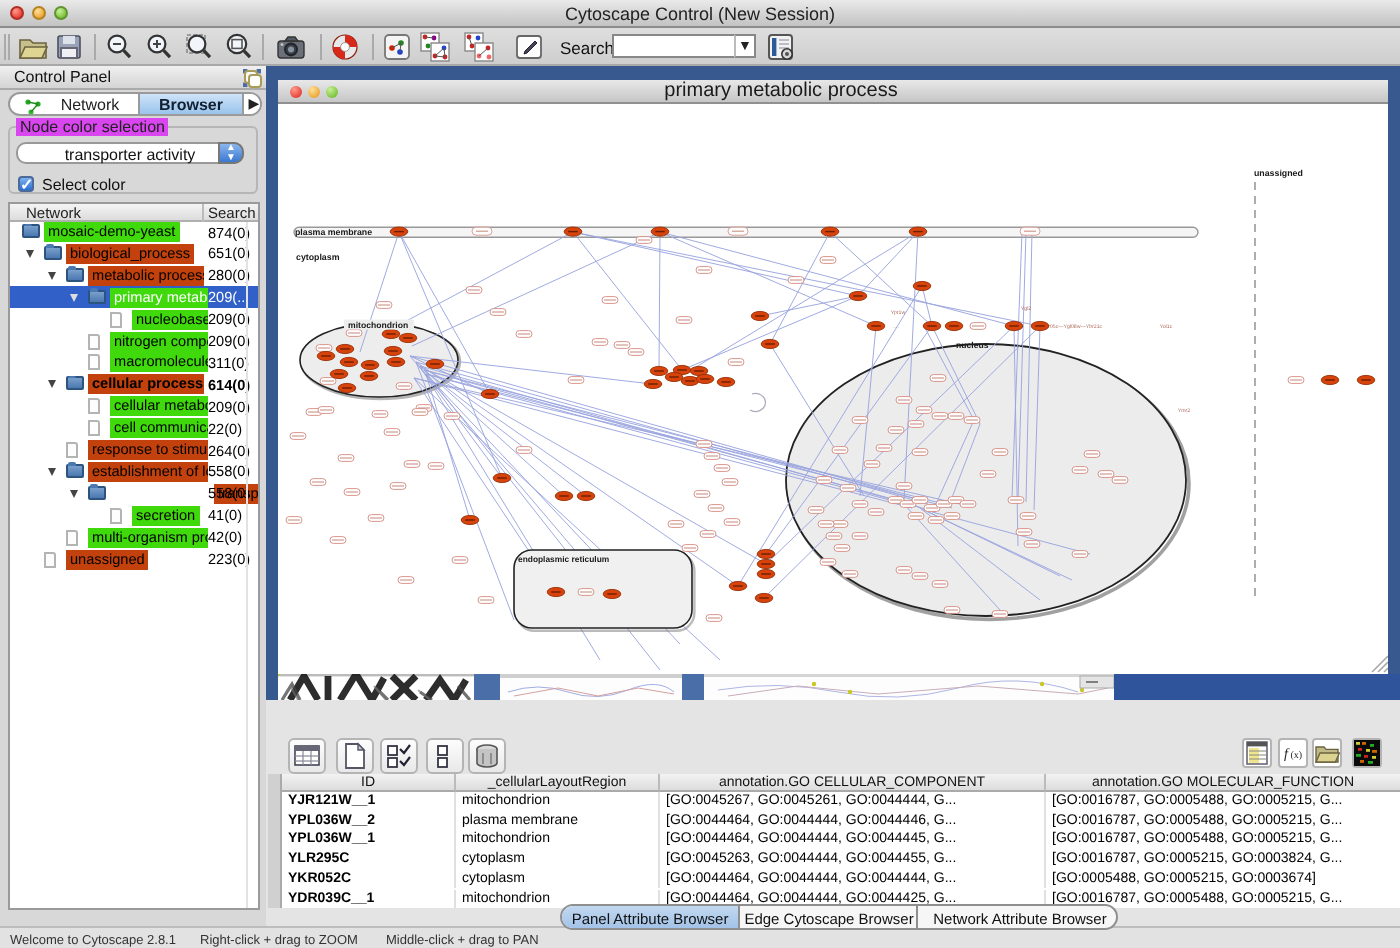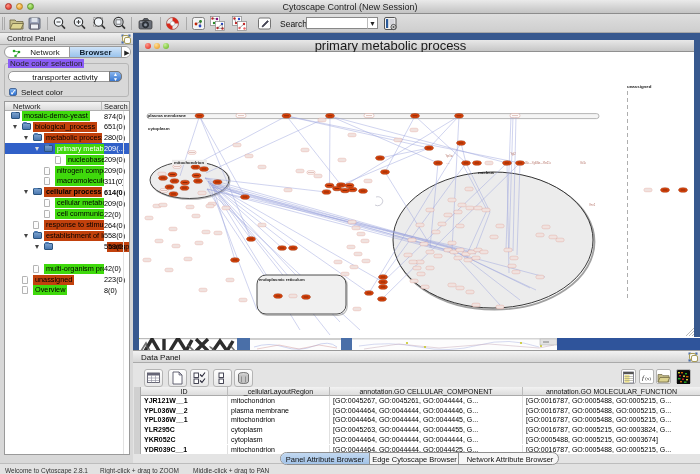--- a/index.html
+++ b/index.html
@@ -17,40 +17,40 @@
 #searcharrow{top:3px;width:11px;height:12px;background:#fff;border:1px solid #888;border-left:1px solid #bbb;font-size:7px;text-align:center;line-height:12px;color:#222;}
 
 #cpanel{left:0;top:33px;width:133px;height:430px;background:#d8d8d8;}
 #cpanel-hdr{left:0;top:0;width:133px;height:12px;background:linear-gradient(#f0f0f0,#d4d4d4);border-bottom:1px solid #aaa;}
 #cpanel-hdr span{font-size:8px;color:#111;position:absolute;left:7px;top:1px;}
 #cptabs{left:4px;top:13px;width:127px;height:12px;background:#fff;border:1px solid #9a9a9a;border-radius:6px;overflow:hidden;}
 #tab-mosaic{left:64px;top:0;width:52px;height:12px;background:linear-gradient(#cfe3f8,#8fbdea);border-left:1px solid #9a9a9a;text-align:center;font-size:8px;font-weight:bold;line-height:12px;color:#102030;}
 #tab-network{left:17px;top:0;width:46px;font-size:8px;line-height:12px;color:#222;text-align:center;}
 #tab-arrow{left:116px;top:0;width:11px;height:12px;border-left:1px solid #9a9a9a;font-size:7px;text-align:center;line-height:12px;color:#222;background:#fff;}
 #groupbox{left:4px;top:30px;width:125px;height:34px;border:1px solid #b6b6b6;border-radius:3px;}
-#groupbox-lbl{left:8px;top:26px;font-size:8px;color:#222;background:#8b5cf6;padding:0 2px;}
+#groupbox-lbl{left:8px;top:26px;font-size:8px;color:#222;background:#d946ef;padding:0 2px;}
 #combo{left:8px;top:38px;width:114px;height:11px;background:#fff;border:1px solid #999;border-radius:5px;font-size:8px;text-align:center;line-height:11px;color:#111;}
 #combo-step{right:-1px;top:-1px;width:13px;height:11px;background:linear-gradient(#8ab6ee,#3a78d0);border-radius:0 5px 5px 0;border:1px solid #777;color:#fff;font-size:5px;line-height:5px;text-align:center;}
 #checkbox{left:9px;top:55px;width:8px;height:8px;background:linear-gradient(#7fb2ee,#2a6fd4);border:1px solid #4a6a9a;border-radius:2px;color:#fff;font-size:8px;line-height:8px;text-align:center;font-weight:bold;}
 #checkbox-lbl{left:21px;top:55px;font-size:8px;color:#111;}
 #treewrap{left:4px;top:68px;width:126px;height:354px;background:#fff;border:1px solid #9a9a9a;overflow:hidden;}
 #treehdr{left:0;top:0;width:125px;height:9px;background:linear-gradient(#f4f4f4,#dcdcdc);border-bottom:1px solid #b0b0b0;font-size:7.5px;color:#222;}
 .trow{position:absolute;left:0;width:125px;height:11px;font-size:7.3px;line-height:11px;color:#000;}
 .trow .lbl{position:absolute;top:0.5px;height:10px;line-height:10px;padding:0 2px;white-space:nowrap;overflow:hidden;}
 .trow .val{position:absolute;left:99px;top:0;}
 .g{background:#3fd90c;}
 .r{background:#c2410c;}
 .arrow{position:absolute;top:3.5px;width:0;height:0;border-left:2.8px solid transparent;border-right:2.8px solid transparent;border-top:4.2px solid #444;}
 .folder{position:absolute;top:1.5px;width:9px;height:7px;background:linear-gradient(#7aa0cc,#4a78b0);border:0.5px solid #2c547e;border-radius:1px;}
 .folder:before{content:"";position:absolute;left:0;top:-1.5px;width:4px;height:1.5px;background:#4a78b0;border-radius:1px 1px 0 0;}
 .file{position:absolute;top:1.5px;width:6px;height:8px;background:#fdfdfd;border:0.5px solid #b4b4b4;border-radius:0 1.5px 0 0;}
 
 #netwin{left:133px;top:33px;width:567px;height:317px;background:#38598f;}
 #nettitle{left:6px;top:7px;width:555px;height:12px;background:linear-gradient(#e8e8e8,#c6c6c6);border-bottom:1px solid #909090;}
-#nettitle .title{width:100%;text-align:center;font-size:13px;color:#1a1a1a;line-height:12px;margin-left:-26px;}
+#nettitle .title{width:100%;text-align:center;font-size:10px;color:#1a1a1a;line-height:12px;margin-left:-26px;}
 .tls{width:6px;height:6px;border-radius:50%;top:3px;}
 #netcanvas{left:6px;top:19px;width:555px;height:285px;background:#fff;}
 
 #bgstrip{left:139px;top:337px;width:561px;height:13px;background:#fff;overflow:hidden;}
 
 #dpanel{left:133px;top:350px;width:567px;height:113px;background:#e4e4e4;}
 #dpanel-hdr{left:0;top:0;width:567px;height:13px;background:linear-gradient(#f2f2f2,#d6d6d6);border-top:1px solid #999;border-bottom:1px solid #aaa;}
 #dpanel-hdr span{position:absolute;left:8px;top:2px;font-size:8px;color:#111;}
 .dicon{position:absolute;top:19px;width:19px;height:18px;background:linear-gradient(#fdfdfd,#e8e8e8);border:1px solid #b4b4b4;border-radius:3px;}
 .dicon2{position:absolute;top:19px;width:15px;height:15px;background:#fff;border:1px solid #b4b4b4;border-radius:2px;}
@@ -269,34 +269,34 @@
         <i class="folder" style="left:28px;"></i>
         <span class="lbl r" style="left:39px;max-width:60px;">establishment of loc</span>
         <span class="val">558(0)</span>
       </div>
     <div class="trow" style="top:139.3px;">
         <i class="arrow" style="left:30px;"></i>
         <i class="folder" style="left:39px;"></i>
         <span class="lbl r" style="left:66px;margin-left:36px;">transport</span>
         <span class="val">558(0)</span>
       </div>
+    <div class="trow" style="top:150.2px;">
+        <i class="file" style="left:50px;"></i>
+        <span class="lbl g" style="left:61px;">secretion</span>
+        <span class="val">41(0)</span>
+      </div>
     <div class="trow" style="top:161.1px;">
         <i class="file" style="left:28px;"></i>
         <span class="lbl g" style="left:39px;max-width:60px;">multi-organism proc</span>
         <span class="val">42(0)</span>
       </div>
     <div class="trow" style="top:172px;">
         <i class="file" style="left:17px;"></i>
         <span class="lbl r" style="left:28px;">unassigned</span>
         <span class="val">223(0)</span>
-      </div>
-    <div class="trow" style="top:182.9px;">
-        <i class="file" style="left:17px;"></i>
-        <span class="lbl g" style="left:28px;">Overview</span>
-        <span class="val">8(0)</span>
       </div>
       <div style="position:absolute;left:118px;top:9px;width:1px;height:344px;background:#e2e2e2;"></div>
   </div>
 </div>
 <div class="abs" id="netwin">
   <div class="abs" id="nettitle">
     <div class="abs tls" style="left:6px;background:radial-gradient(circle at 35% 30%,#ff9a8a,#e8443a 70%);"></div>
     <div class="abs tls" style="left:15px;background:radial-gradient(circle at 35% 30%,#ffe09a,#eda93b 70%);"></div>
     <div class="abs tls" style="left:24px;background:radial-gradient(circle at 35% 30%,#c8f09a,#7ec43e 70%);"></div>
     <div class="title">primary metabolic process</div>
@@ -700,31 +700,20 @@
         <circle cx="382" cy="5" r="1.1"></circle>
         <circle cx="402" cy="8" r="1.1"></circle>
         <circle cx="410" cy="4" r="1.1"></circle>
       </g>
 <rect x="401" y="1" width="17" height="6" fill="#e4e4e4" stroke="#aaa" stroke-width="0.5"></rect>
       <line x1="404" y1="4" x2="410" y2="4" stroke="#666" stroke-width="0.8"></line>
 <rect x="418" y="0" width="143" height="13" fill="#2f549b"></rect>
 </svg>
 </div>
 <div class="abs" id="dpanel">
-  <div class="abs" id="dpanel-hdr">
-      <span>Data Panel</span>
-      <svg style="position:absolute;right:2px;top:1px;" width="10" height="10" viewBox="0 0 10 10">
-        <rect x="0.5" y="0.5" width="2.2" height="2.2" fill="#4a6da8"></rect>
-        <rect x="7.3" y="0.5" width="2.2" height="2.2" fill="#4a6da8"></rect>
-        <rect x="0.5" y="7.3" width="2.2" height="2.2" fill="#4a6da8"></rect>
-        <rect x="7.3" y="7.3" width="2.2" height="2.2" fill="#4a6da8"></rect>
-        <rect x="1.5" y="1.5" width="6" height="6" rx="1.5" fill="#f8f8f4" stroke="#a89c58" stroke-width="1"></rect>
-        <rect x="3.5" y="3.5" width="6" height="6" rx="1.5" fill="#fdfdfa" stroke="#a89c58" stroke-width="1"></rect>
-      </svg>
-    </div>
   <div id="dicons">
    <div class="dicon" style="left:11px;"><svg width="17" height="16" viewBox="0 0 17 16">
           <rect x="2.5" y="3" width="12" height="9.5" fill="#fff" stroke="#445" stroke-width="0.8"></rect>
           <rect x="2.5" y="3" width="12" height="2.5" fill="#667"></rect>
           <line x1="2.5" y1="8" x2="14.5" y2="8" stroke="#889" stroke-width="0.6"></line>
           <line x1="2.5" y1="10.5" x2="14.5" y2="10.5" stroke="#889" stroke-width="0.6"></line>
           <line x1="6.5" y1="5.5" x2="6.5" y2="12.5" stroke="#889" stroke-width="0.6"></line>
           <line x1="10.5" y1="5.5" x2="10.5" y2="12.5" stroke="#889" stroke-width="0.6"></line>
         </svg></div>
    <div class="dicon" style="left:35px;"><svg width="17" height="16" viewBox="0 0 17 16">

